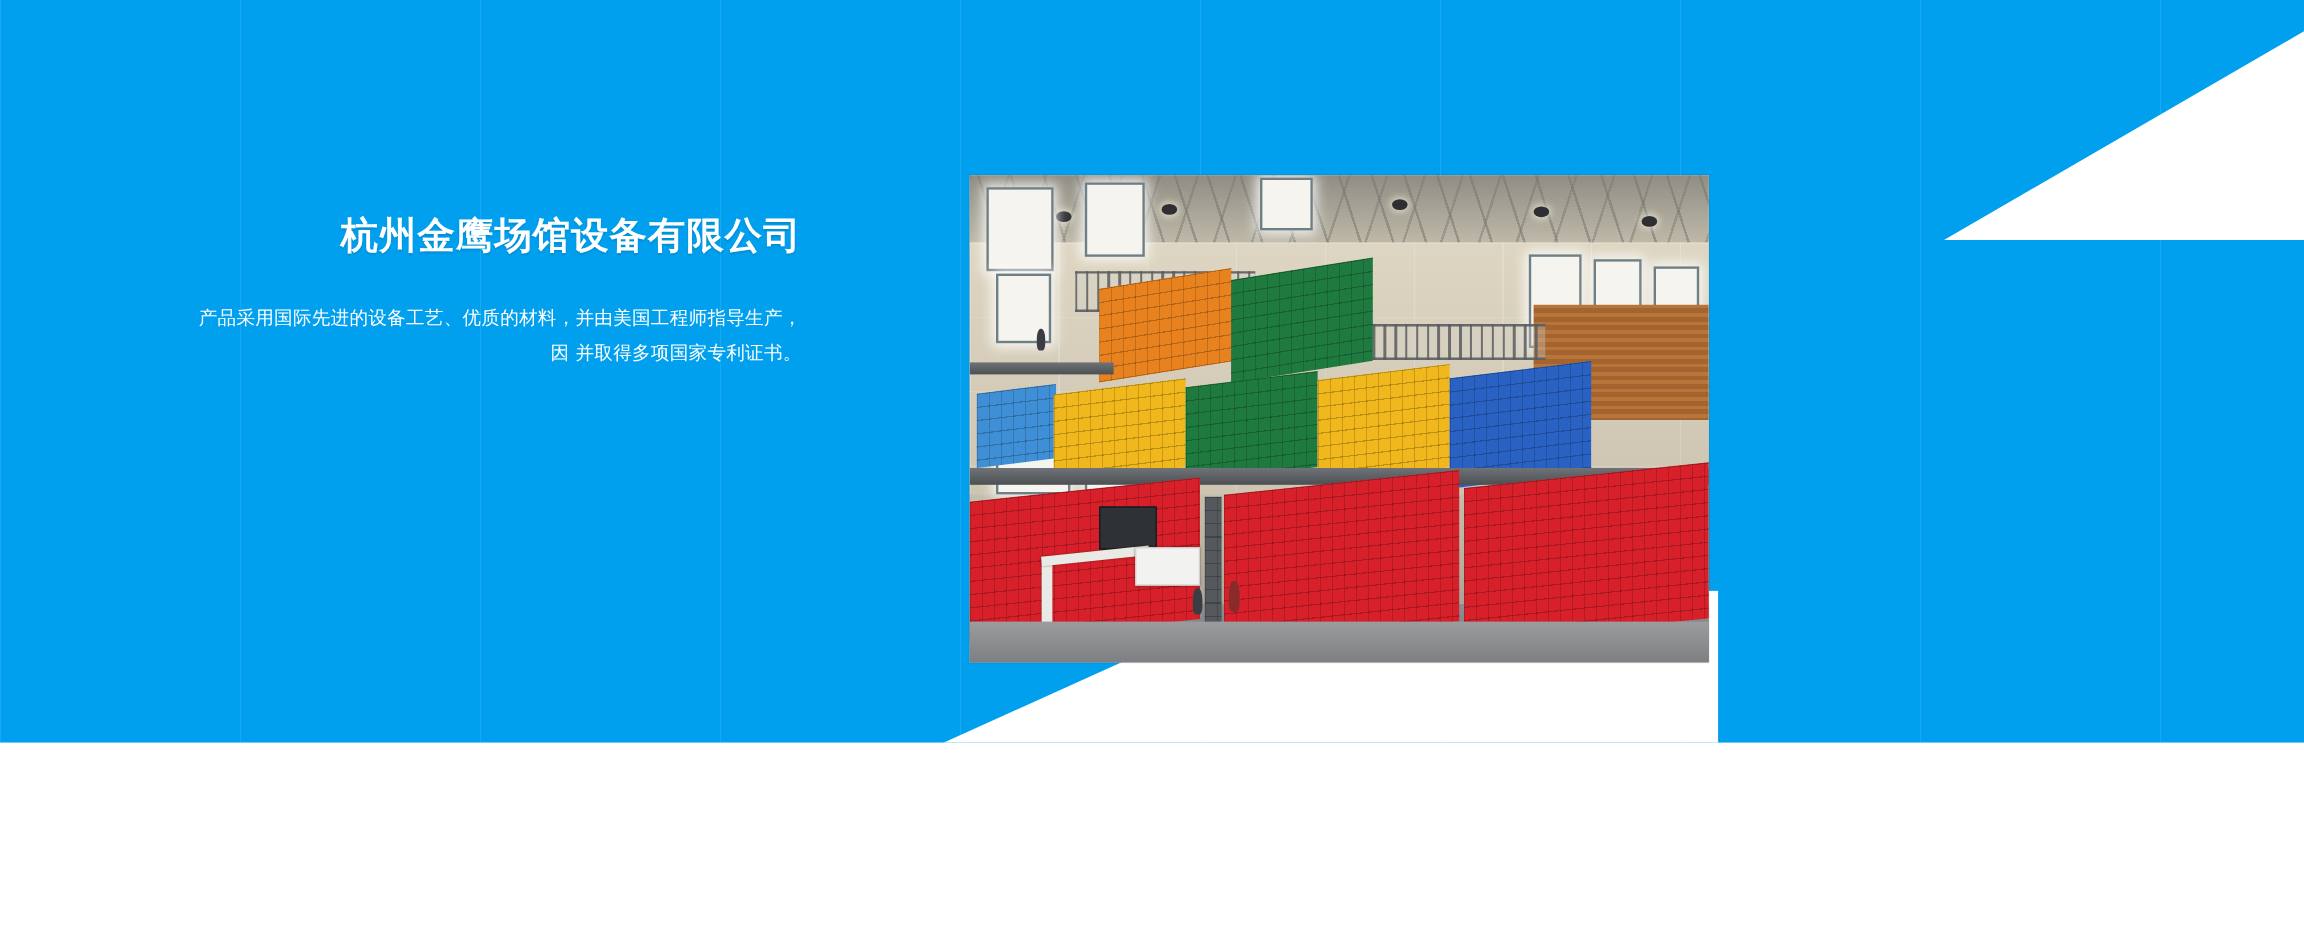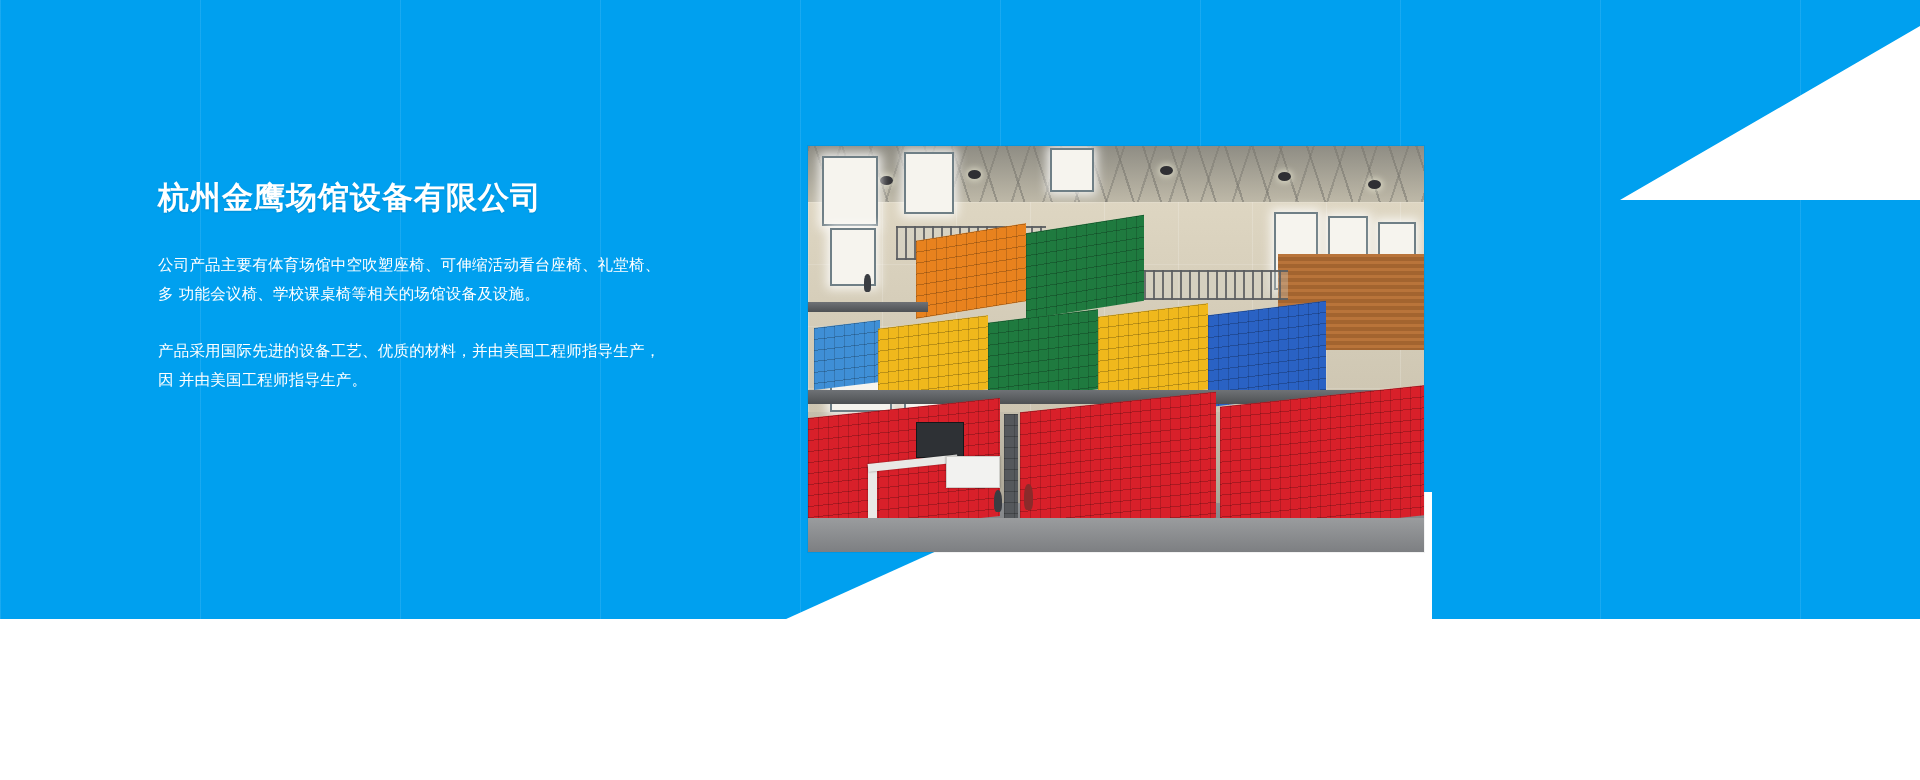--- a/index.html
+++ b/index.html
@@ -9,20 +9,21 @@
   }
   body {
     font-family: "DejaVu Sans", "Liberation Sans", sans-serif;
   }
   #stage {
     position: relative;
     width: 1920px;
     height: 619px;
     overflow: hidden;
     background: #ffffff;
+    text-align: right;
   }
   
   .blue-bg {
     position: absolute;
     left: 0; top: 0;
     width: 1920px;
     height: 780px;
     background: #00a0ef;
   }
   
@@ -183,28 +184,24 @@
   <div class="grid-lines"></div>
 
   <div class="cut-top-right"></div>
 
   <div class="wedge-left"></div>
 
   <div class="text-col">
 
     <h1 class="headline">杭州金鹰场馆设备有限公司</h1>
 
-    <p class="para">
-      <span>公司产品主要有体育场馆中空吹塑座椅、可伸缩活动看台座椅、礼堂椅、多</span>
-      <span>功能会议椅、学校课桌椅等相关的场馆设备及设施。</span>
-    </p>
 
     <p class="para">
       <span>产品采用国际先进的设备工艺、优质的材料，并由美国工程师指导生产，因</span>
-      <span>并由美国工程师指导生产。</span>
+      <span>并取得多项国家专利证书。</span>
     </p>
 
 
   </div>
 
   <div class="photo-frame">
     <div class="photo">
 
       <div class="ceiling"></div>
       <div class="ceiling-lamp" style="left:72px;  top:30px;"></div>

